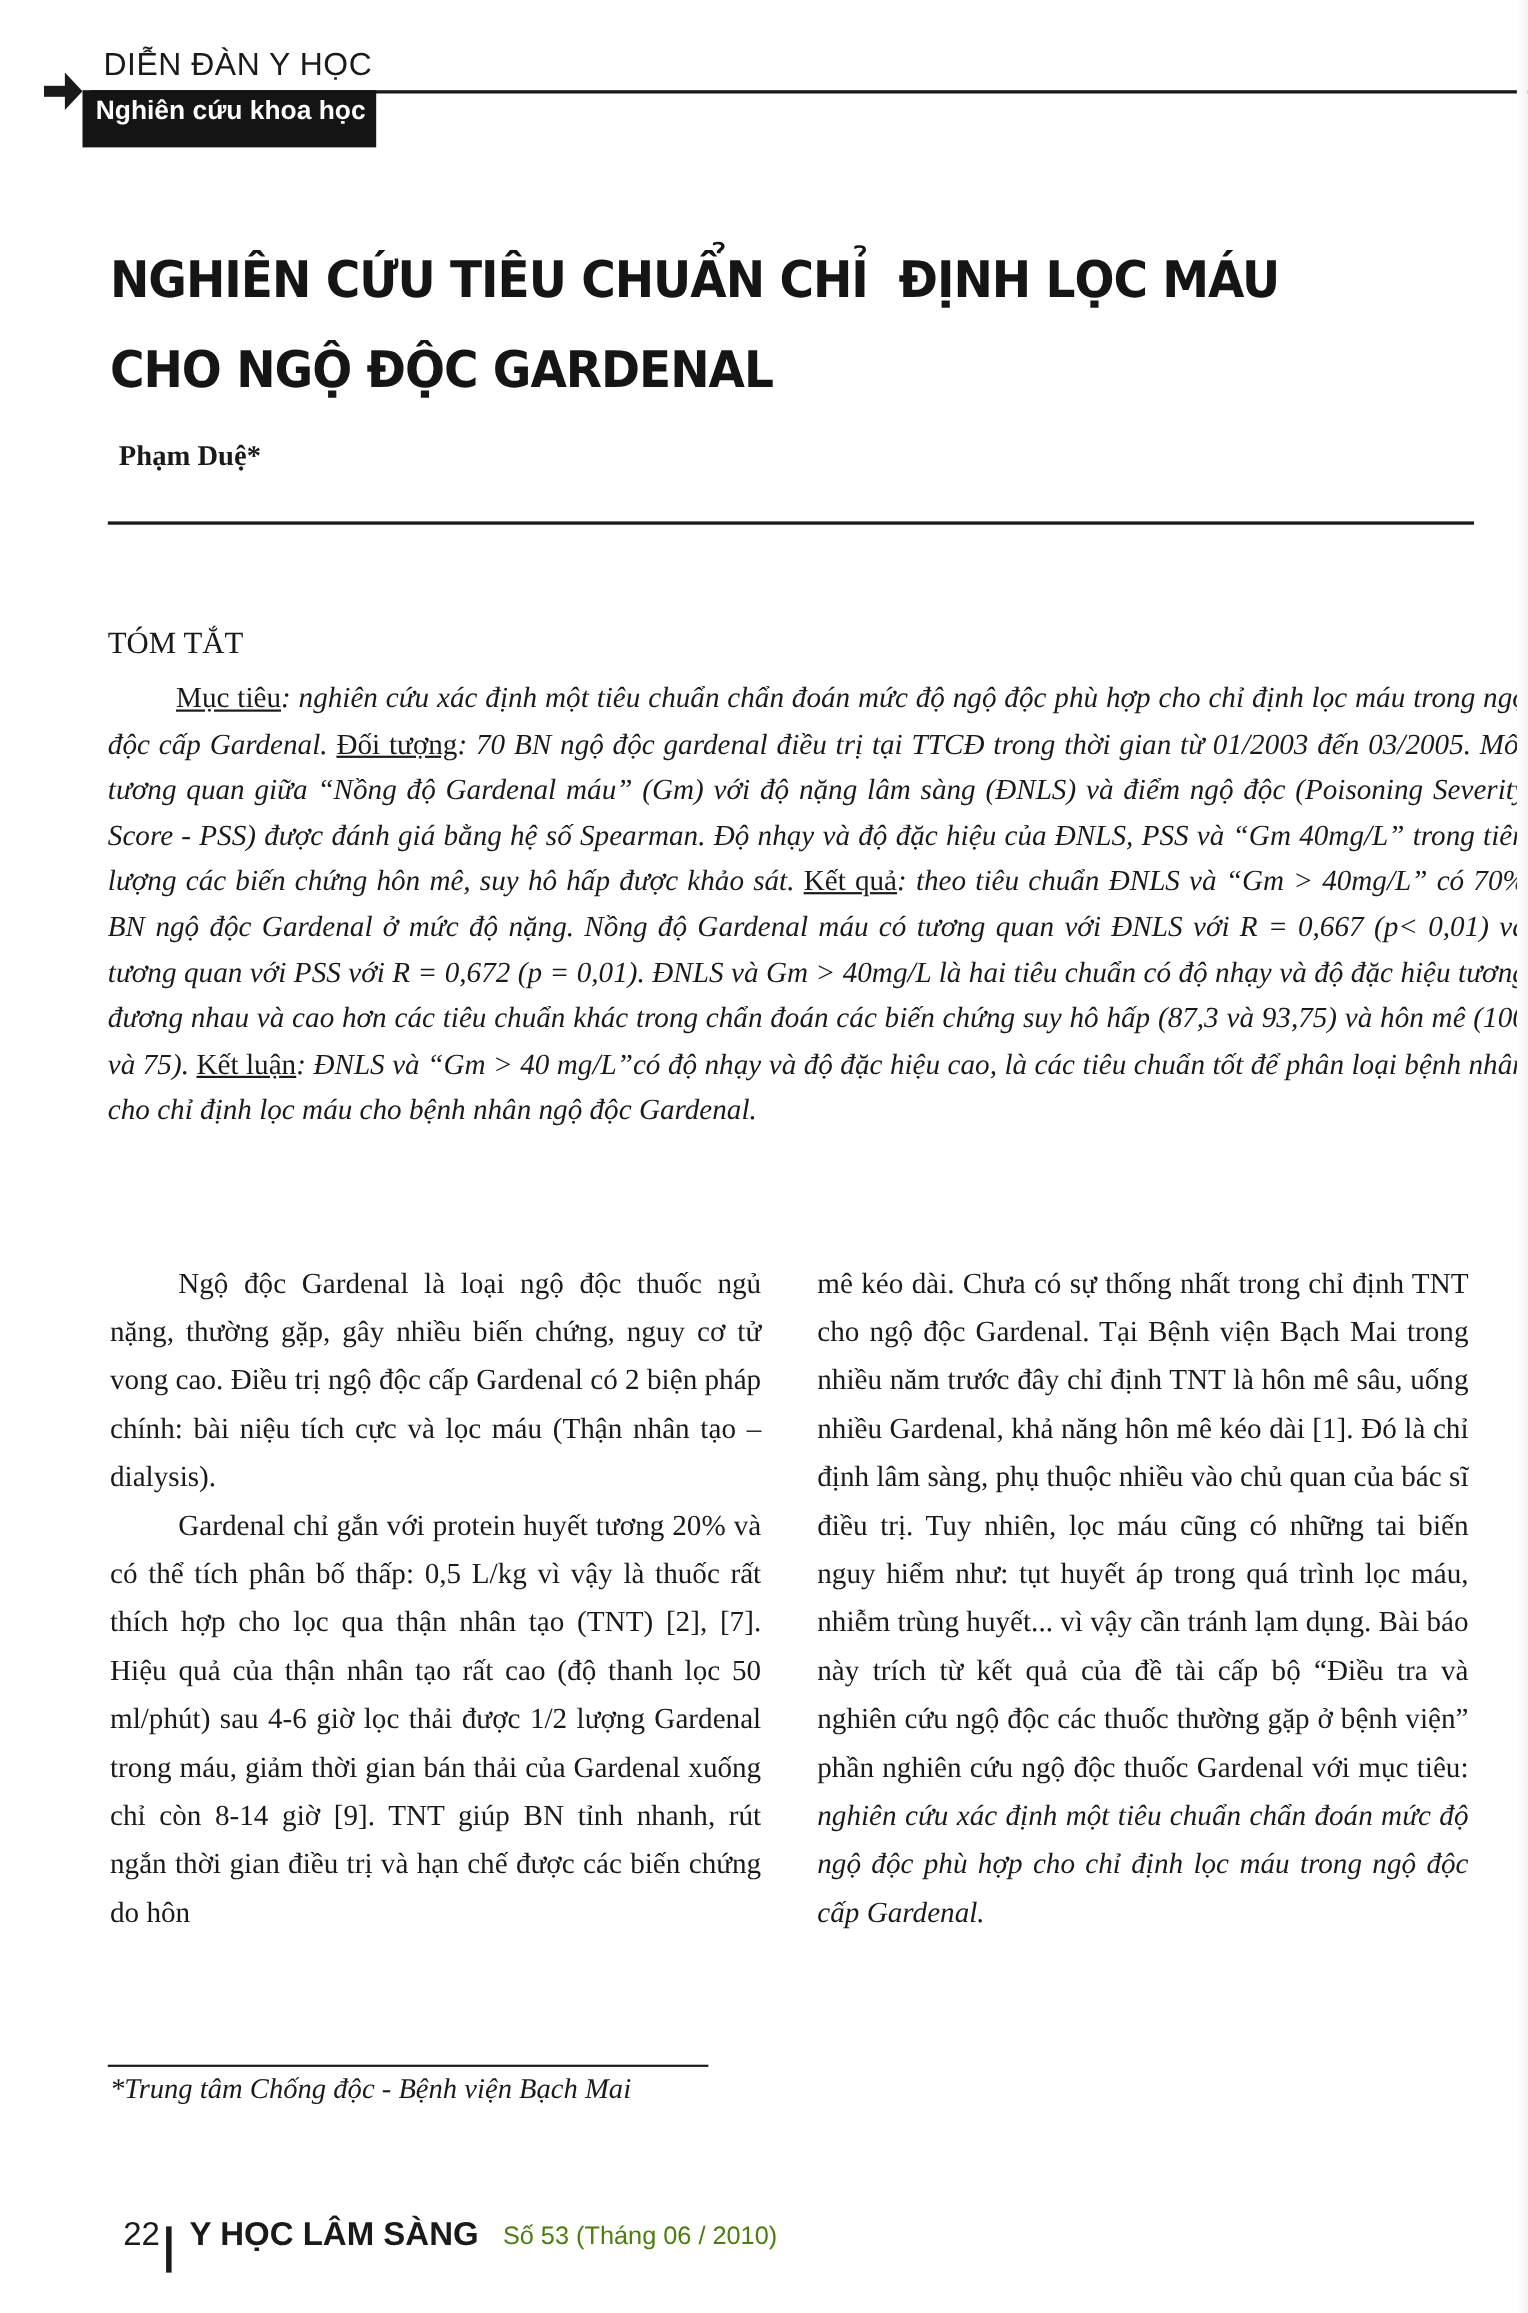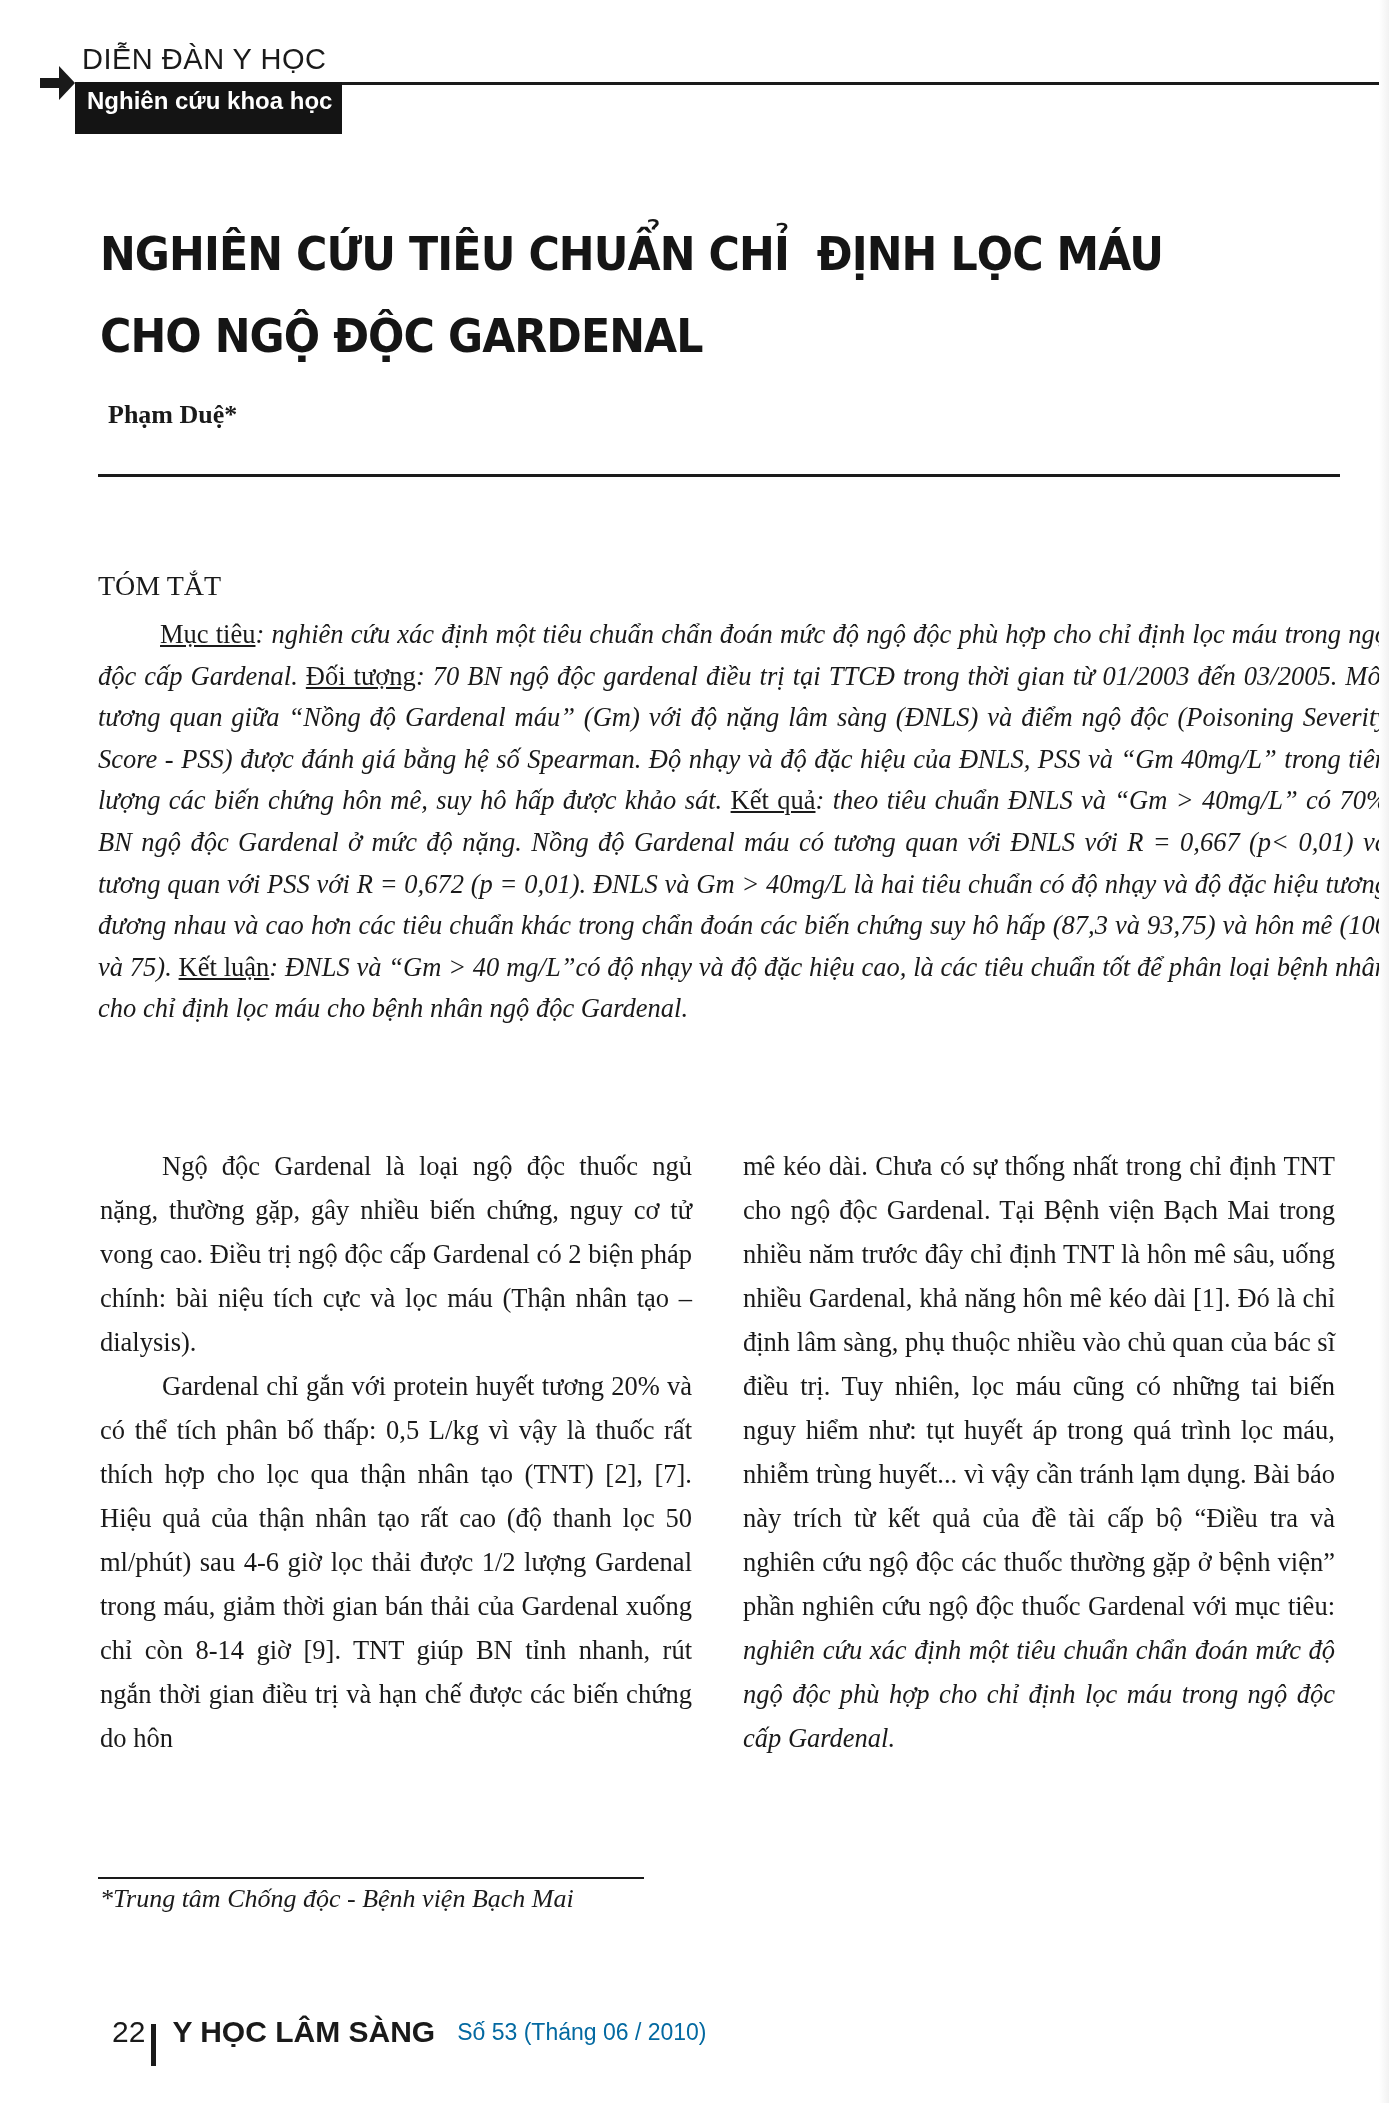--- a/index.html
+++ b/index.html
@@ -6,21 +6,21 @@
   body {
     width: 1389px; height: 2103px; position: relative; overflow: hidden;
     color: #1a1a1a;
     font-family: "Liberation Serif", "DejaVu Serif", serif;
   }
   .abs { position: absolute; }
 
   
   .hdr-arrow { left: 37px; top: 60px; width: 40px; height: 50px; }
   .hdr-section {
-    left: 82px; top: 42px; font-family: "Liberation Sans", sans-serif;
+    left: 94px; top: 42px; font-family: "Liberation Sans", sans-serif;
     font-size: 29px; letter-spacing: 0.5px; color: #1a1a1a; line-height: 34px;
   }
   .hdr-rule { left: 82px; top: 82px; width: 1307px; height: 3px; background: #1a1a1a; }
   .hdr-badge {
     left: 75px; top: 82px; height: 52px; padding: 0 10px 0 12px;
     background: #141414; color: #ffffff;
     font-family: "Liberation Sans", sans-serif; font-weight: bold;
     font-size: 24px; line-height: 38px;
   }
 
@@ -60,21 +60,21 @@
 
   
   .fn-rule { left: 98px; top: 1877px; width: 546px; height: 2px; background: #1a1a1a; }
   .footnote { left: 100px; top: 1884px; font-size: 26px; font-style: italic; color: #1a1a1a; }
 
   
   .footer { left: 112px; top: 2008px; height: 48px; display: flex; align-items: center; }
   .pg-num { font-family: "Liberation Sans", sans-serif; font-size: 30px; line-height: 36px; color: #1a1a1a; }
   .pg-bar { width: 5px; height: 42px; background: #1a1a1a; margin: 0 10px 0 6px; align-self: flex-end; position: relative; top: 10px; }
   .journal { font-family: "Liberation Sans", sans-serif; font-weight: bold; font-size: 30px; line-height: 36px; color: #1a1a1a; margin-left: 6px; }
-  .issue { font-family: "Liberation Sans", sans-serif; font-size: 23px; line-height: 34px; color: #0369a1; margin-left: 22px; }
+  .issue { font-family: "Liberation Sans", sans-serif; font-size: 23px; line-height: 34px; color: #4d7c0f; margin-left: 22px; }
 
   .edge-shade { right: 0; top: 0; width: 10px; height: 2103px; background: linear-gradient(to right, #ffffff, #f2f2f2); }
 </style>
 </head>
 <body>
 
 <svg class="abs hdr-arrow" viewBox="0 0 40 50">
   <rect x="3" y="18" width="22" height="10" fill="#1a1a1a"></rect>
   <polygon points="22,6 38,23 22,40" fill="#1a1a1a"></polygon>
 </svg>

